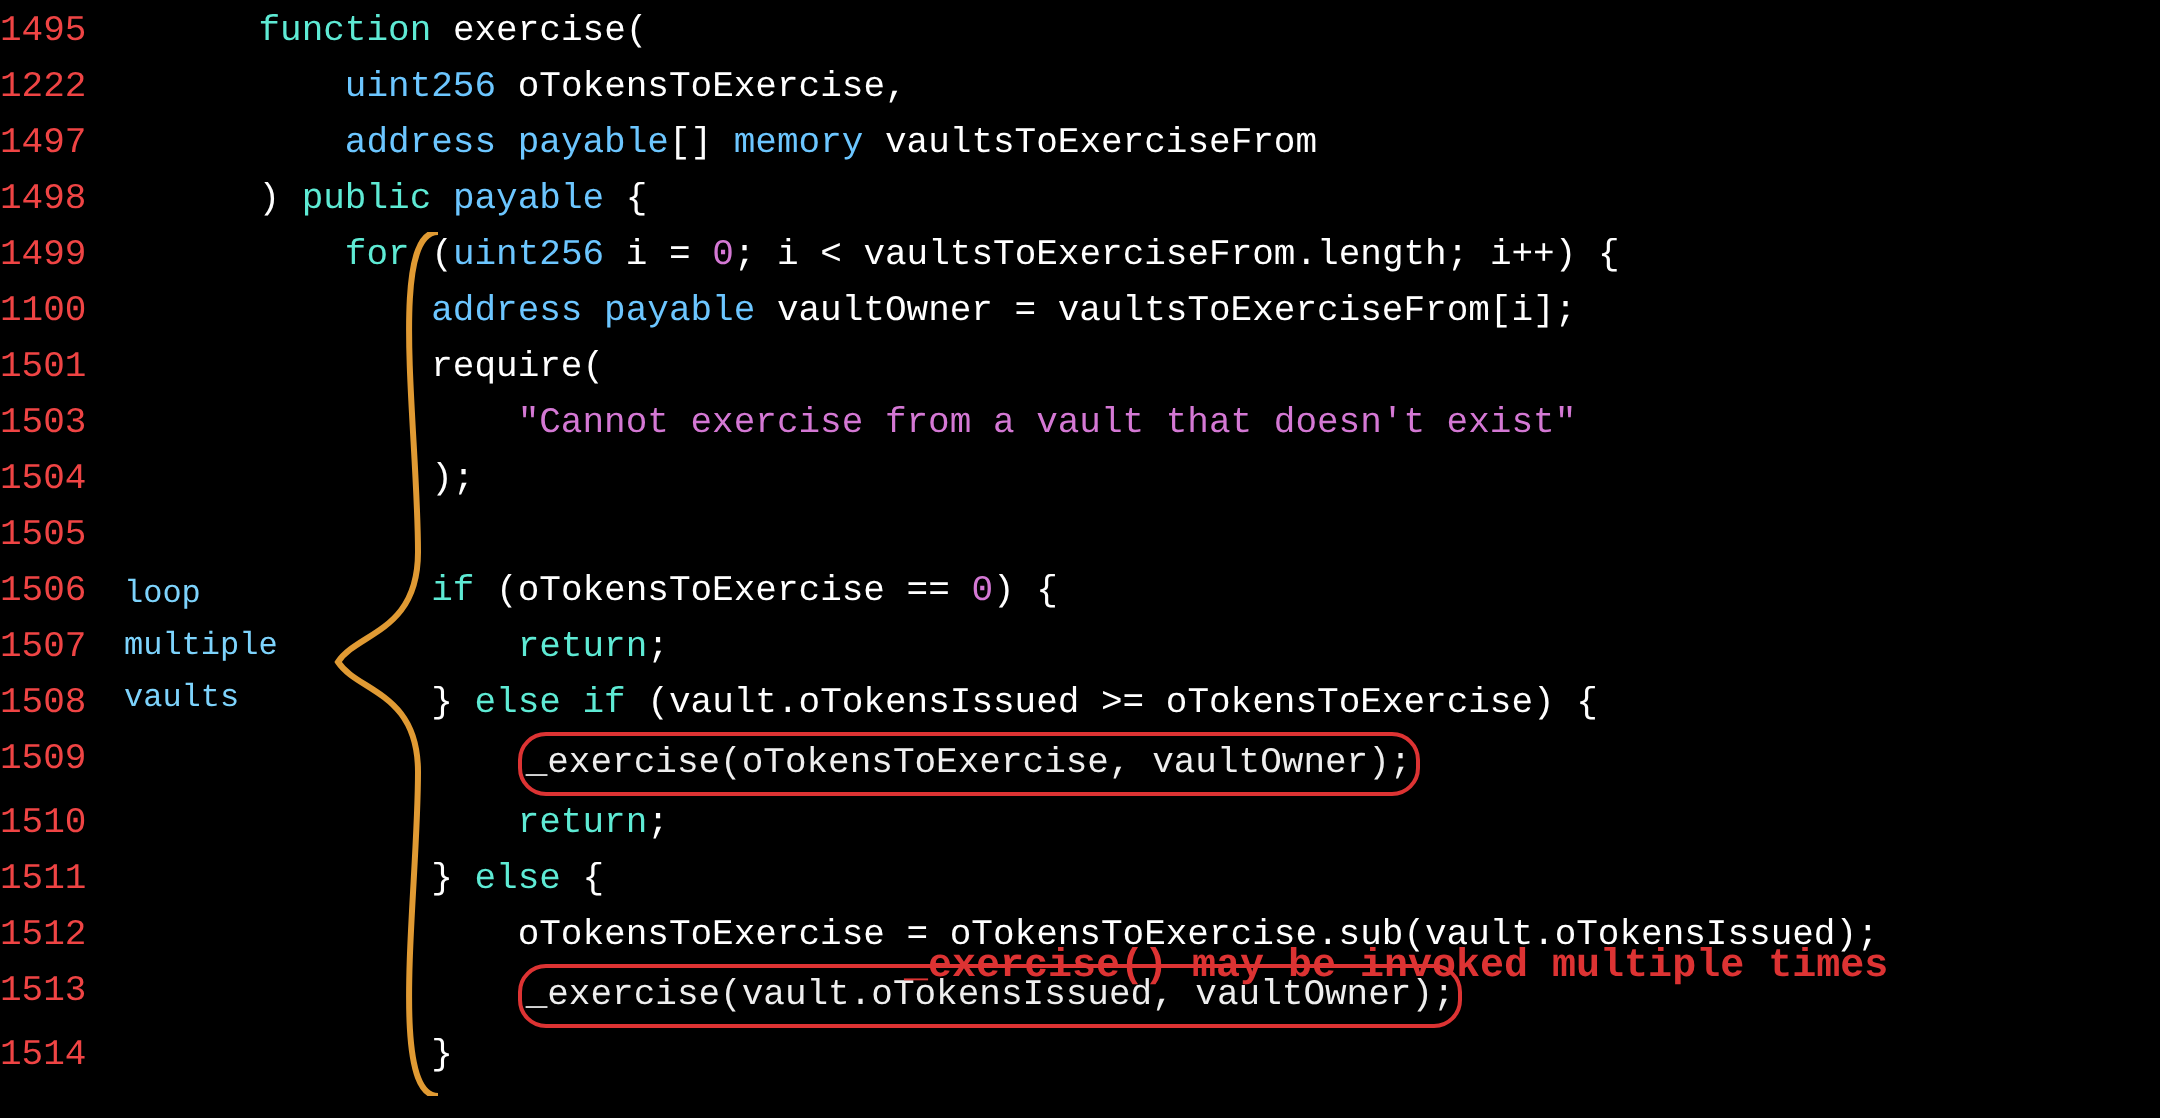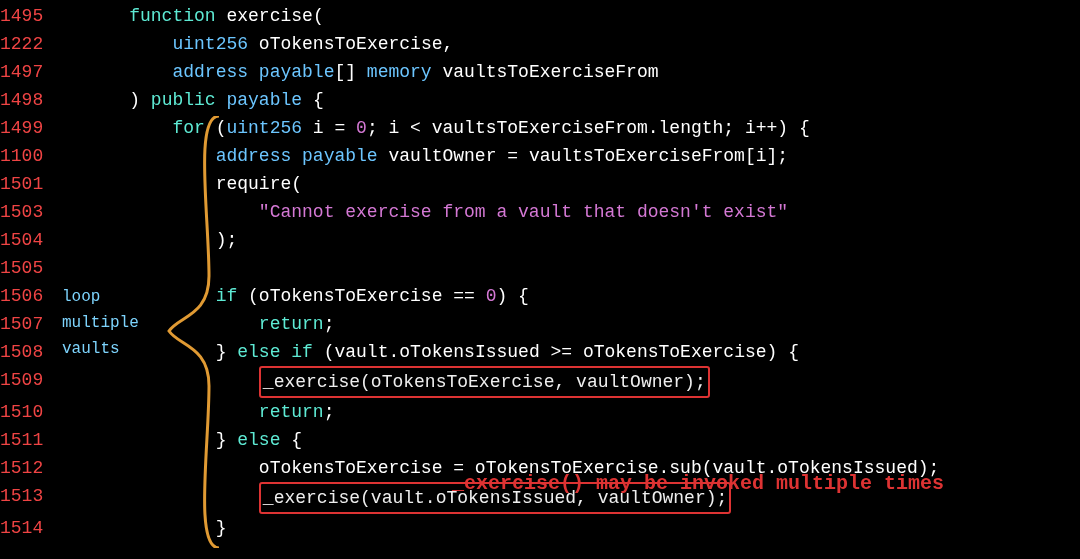--- a/index.html
+++ b/index.html
@@ -9,21 +9,21 @@
   .ln{color:#ef4444;width:64px;flex:0 0 64px;user-select:none}
   .txt{padding-left:22px;position:relative}
 
   .kw{color:#5eead4}        
   .type{color:#6cc6ff}      
   .num{color:#d478d4}       
   .name{color:#ffffff}      
   .str{color:#d478d4}       
   .op{color:#fff}
 
-  .red-box{display:inline-block;border:2px solid #d33;border-radius:3px;padding:0 2px}
+  .red-box{display:inline-block;border:2px solid #d33;border-radius:14px;padding:0 2px}
 
   .annot{position:absolute;color:#7dd3fc;font-weight:normal;font-size:16px;line-height:26px}
   .annot-loop{left:62px;top:284px}
   .annot-mult{left:62px;top:310px}
   .annot-vaults{left:62px;top:336px}
   .annot-exercise{color:#d33;font-weight:bold;font-size:20px;left:452px;top:470px;position:absolute}
 
   svg.brace{position:absolute;left:164px;top:116px;width:60px;height:432px;pointer-events:none}
 </style>
 </head>

